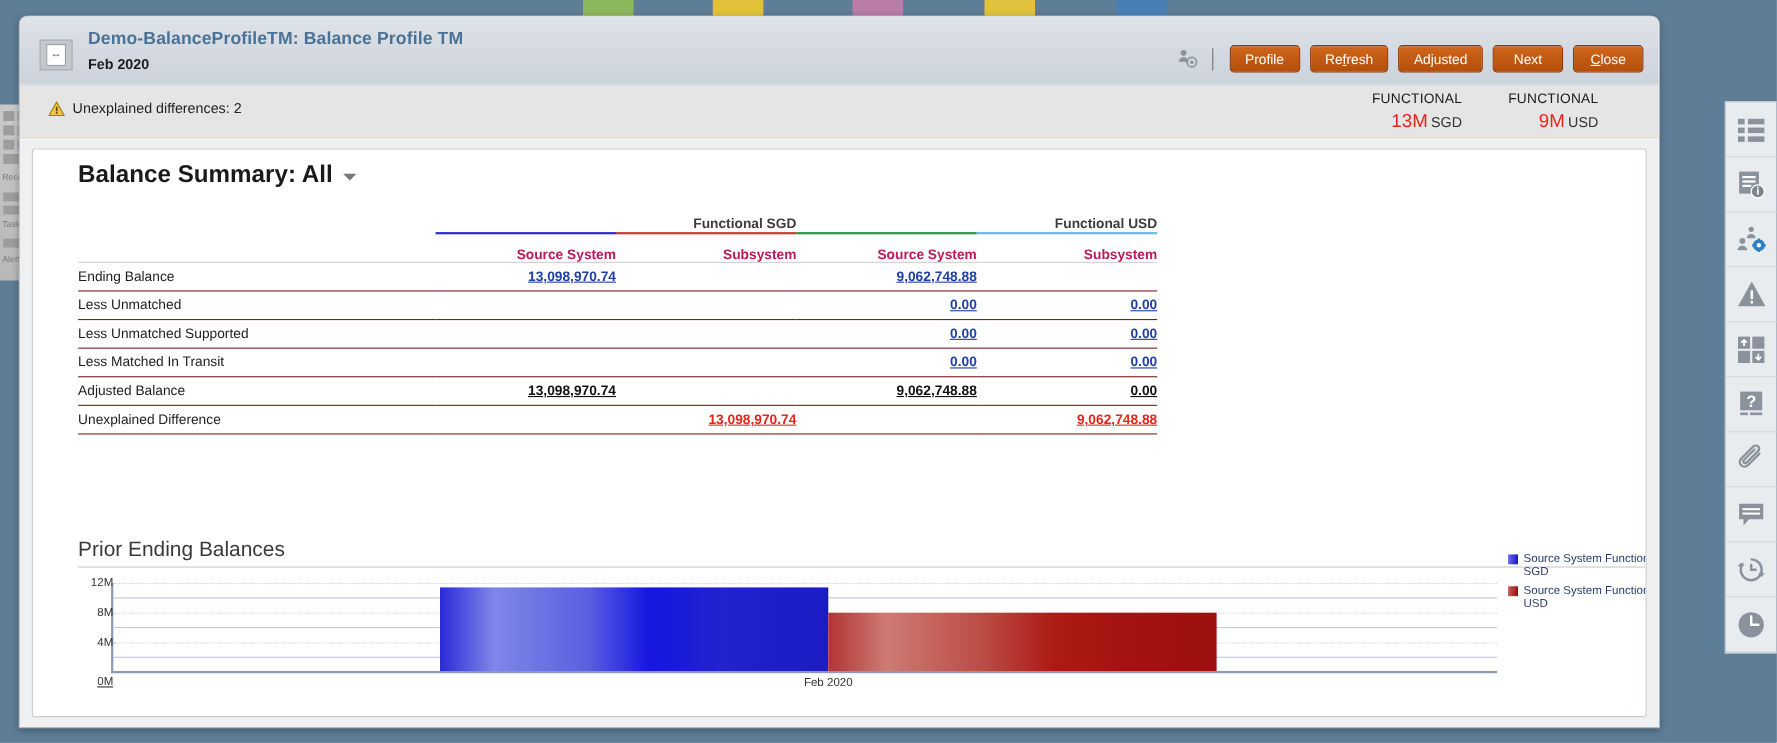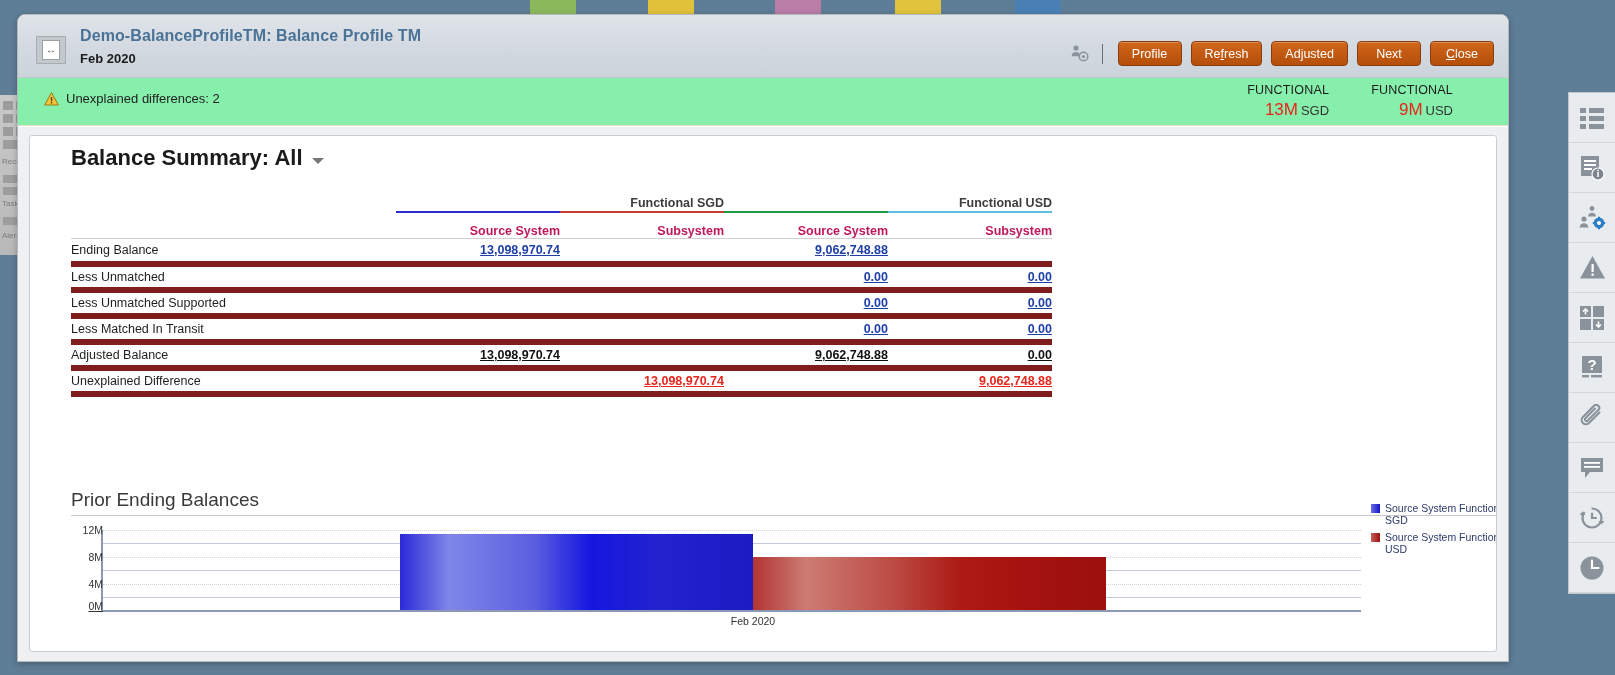--- a/index.html
+++ b/index.html
@@ -95,21 +95,21 @@
     display: flex; align-items: center; justify-content: center;
     cursor: pointer;
     box-shadow: inset 0 1px 0 rgba(255,255,255,.25);
   }
   .tb-btn u { text-decoration: underline; }
 
   
   #alertbar {
     position: relative;
     height: 48px;
-    background: #86efac;
+    background: #e5e5e5;
     border-bottom: 1px solid #e7dcc6;
   }
   #alert-left {
     position: absolute; left: 26px; top: 13px;
     display: flex; align-items: center; gap: 7px;
     font-size: 13px; color: #222;
   }
   .warn-tri { width: 15px; height: 14px; }
   #alert-right {
     position: absolute; right: 55px; top: 4px;
@@ -171,21 +171,21 @@
     font-size: 12.5px; font-weight: bold; color: #be185d;
     text-align: right; height: 25px; vertical-align: bottom;
     padding-bottom: 4px; padding-right: 4px;
   }
   .sub-row th.lbl-col { text-align: left; }
   .rule-row td { height: 3px; padding: 0; }
   .rule { height: 2px; width: 100%; }
 
   .data-row td {
     height: 26px;
-    border-bottom: 6px solid #7f1d1d;
+    border-bottom: 1px solid #7f1d1d;
     font-size: 12.5px;
     vertical-align: middle;
   }
   .data-row td.lbl-col {
     text-align: left; color: #1e1e1e; padding-left: 2px;
   }
   .data-row td.lbl-col.indent { padding-left: 20px; }
   .data-row td.val {
     text-align: right; padding-right: 4px; font-weight: bold; text-decoration: underline;
   }
@@ -469,21 +469,21 @@
           <div class="gridline dotted" style="top:0px;"></div>
           <div class="gridline" style="top:13px;"></div>
           <div class="gridline dotted" style="top:27px;"></div>
           <div class="gridline" style="top:40px;"></div>
           <div class="gridline dotted" style="top:54px;"></div>
           <div class="gridline" style="top:67px;"></div>
 
           <span class="ytick" style="top:0px;">12M</span>
           <span class="ytick" style="top:27px;">8M</span>
           <span class="ytick" style="top:54px;">4M</span>
-          <span class="ytick" style="top:76px;text-decoration:underline;">0M</span>
+          <span class="ytick" style="top:90px;text-decoration:underline;">0M</span>
 
           <div class="bar" id="bar-sgd" style="height:76px;"></div>
           <div class="bar" id="bar-usd" style="height:53px;"></div>
 
           <span id="xlabel">Feb 2020</span>
         </div>
 
         <div id="legend">
           <div class="legend-item">
             <span class="legend-swatch" style="background:linear-gradient(90deg,#6a6ee6,#1414cc);"></span>

